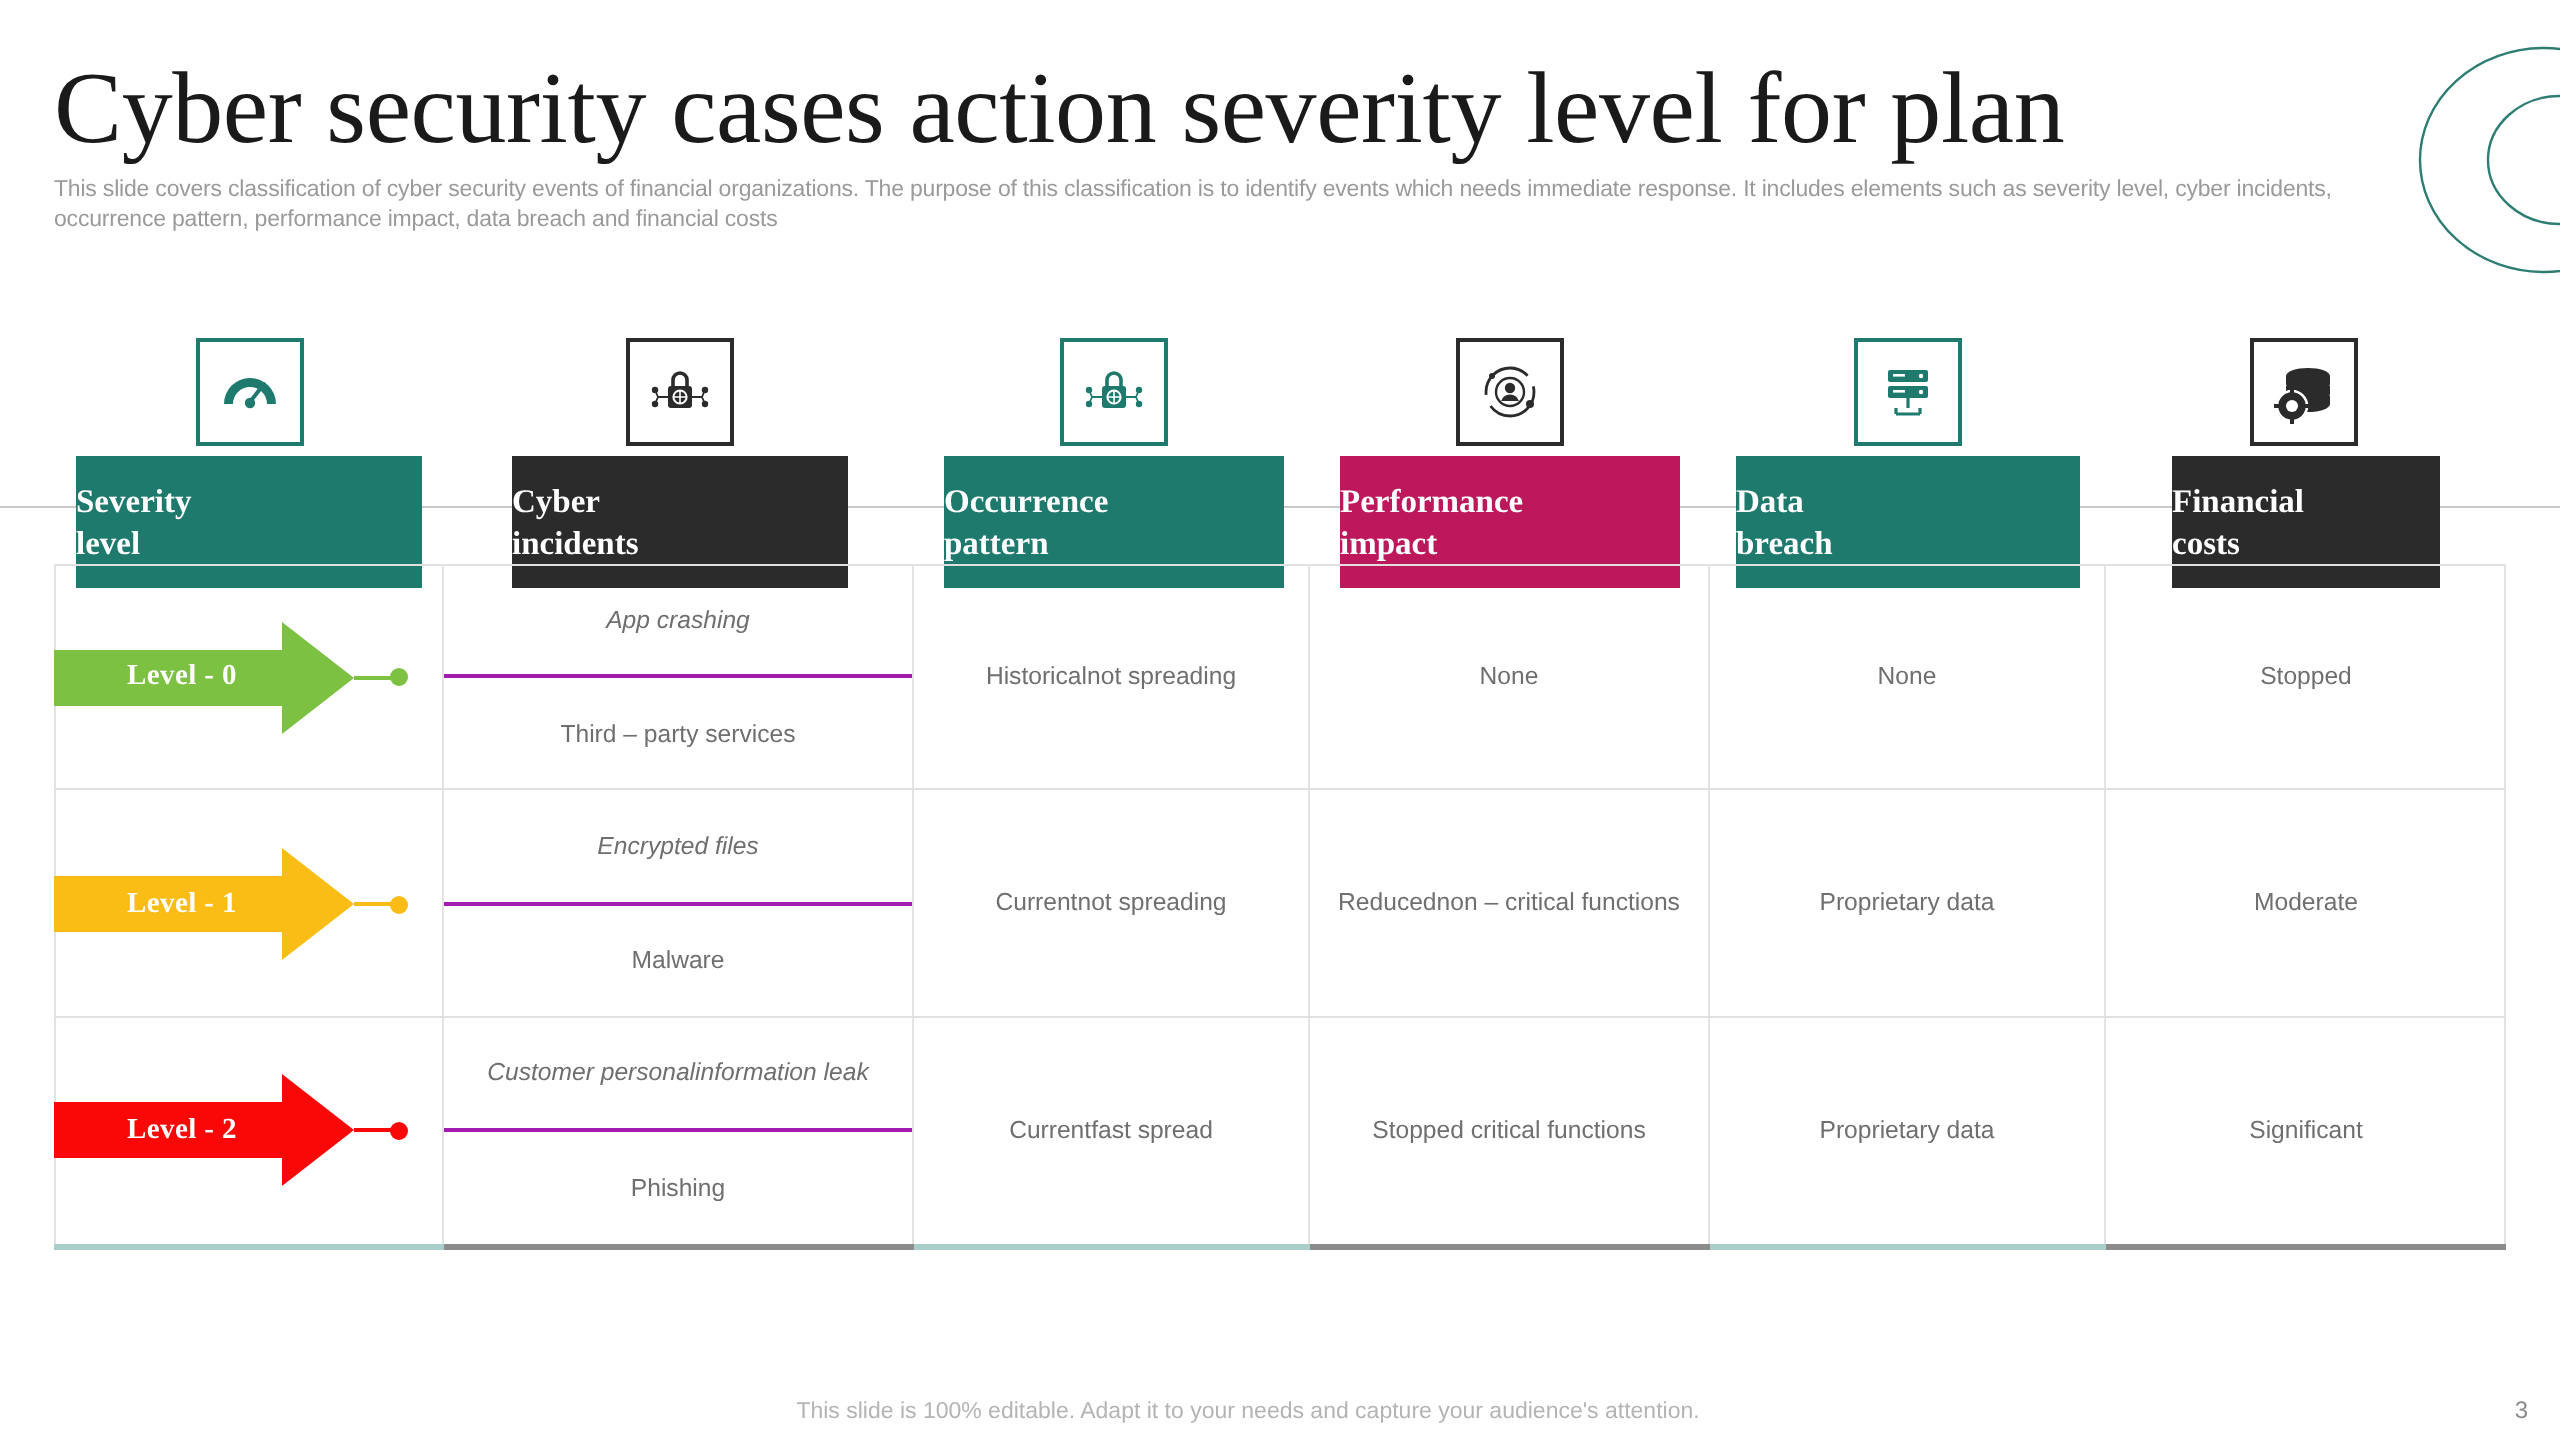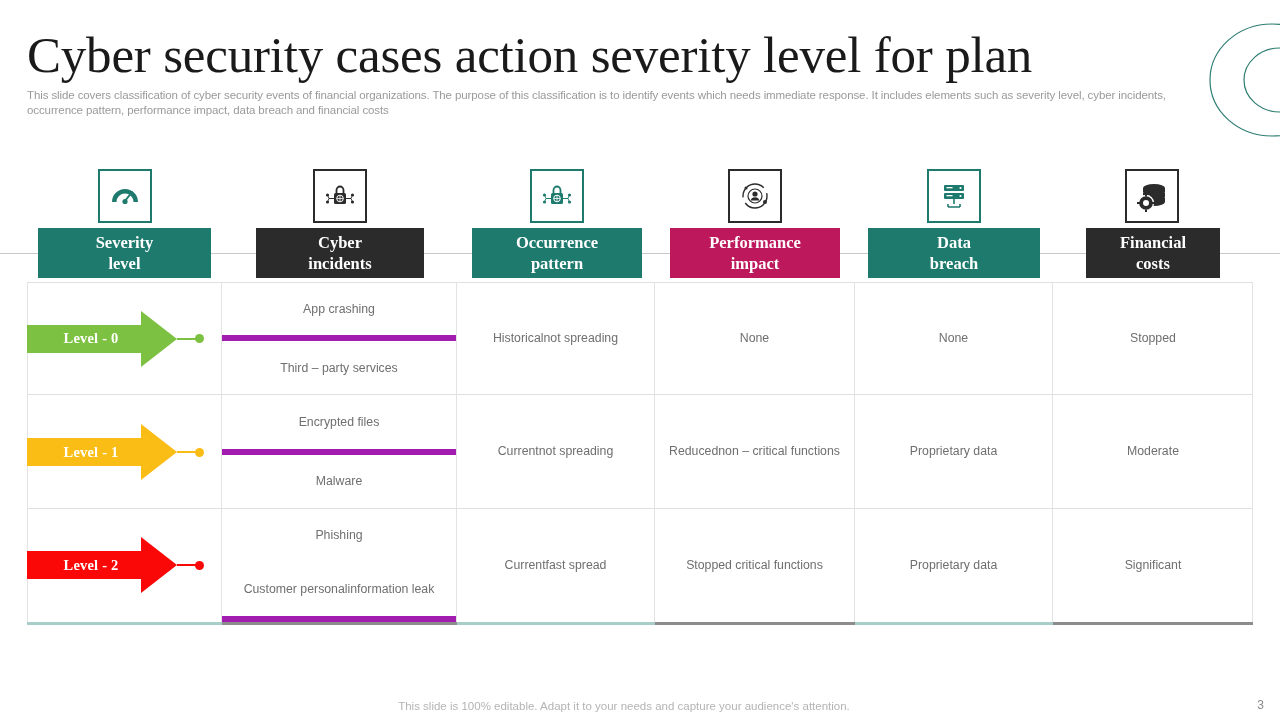--- a/index.html
+++ b/index.html
@@ -55,24 +55,24 @@
     top: 253px;
     width: 1280px;
     height: 1px;
     background: #c9c9c9;
   }
 
   
   .col-head {
     position: absolute;
     top: 228px;
-    height: 50px;
+    height: 66px;
     display: flex;
     flex-direction: column;
-    align-items: center;
+    align-items: flex-start;
     justify-content: center;
     font-family: "Liberation Serif", serif;
     font-weight: 700;
     font-size: 16.5px;
     color: #ffffff;
     line-height: 21px;
     text-align: center;
   }
   .col-head span { display: block; }
 
@@ -148,21 +148,21 @@
   .split-half {
     flex: 1;
     display: flex;
     align-items: center;
     justify-content: center;
     text-align: center;
     padding: 4px 8px;
     box-sizing: border-box;
     width: 100%;
   }
-  .split-half.top { border-bottom: 6px solid #a21caf; }
+  .split-half.top { border-bottom: 2px solid #a21caf; font-style: italic; }
 
   
   .tbl-bottom {
     position: absolute;
     left: 27px;
     top: 622px;
     width: 1226px;
     height: 3px;
     display: grid;
     grid-template-columns: 195px 235px 198px 200px 198px 200px;
@@ -412,27 +412,27 @@
         <span>non – critical functions</span>
       </div>
       <div class="cell">
         <span>Proprietary  data</span>
       </div>
       <div class="cell no-right">
         <span>Moderate</span>
       </div>
       <div class="cell lastrow"></div>
       <div class="cell split-cell lastrow">
-        <div class="split-half">
-          <span>Phishing</span>
-        </div>
         <div class="split-half top">
           <span>Customer  personal</span>
           <br>
           <span>information  leak</span>
+        </div>
+        <div class="split-half">
+          <span>Phishing</span>
         </div>
       </div>
       <div class="cell lastrow">
         <span>Current</span>
         <br>
         <span>fast spread</span>
       </div>
       <div class="cell lastrow">
         <span>Stopped  critical functions</span>
       </div>

